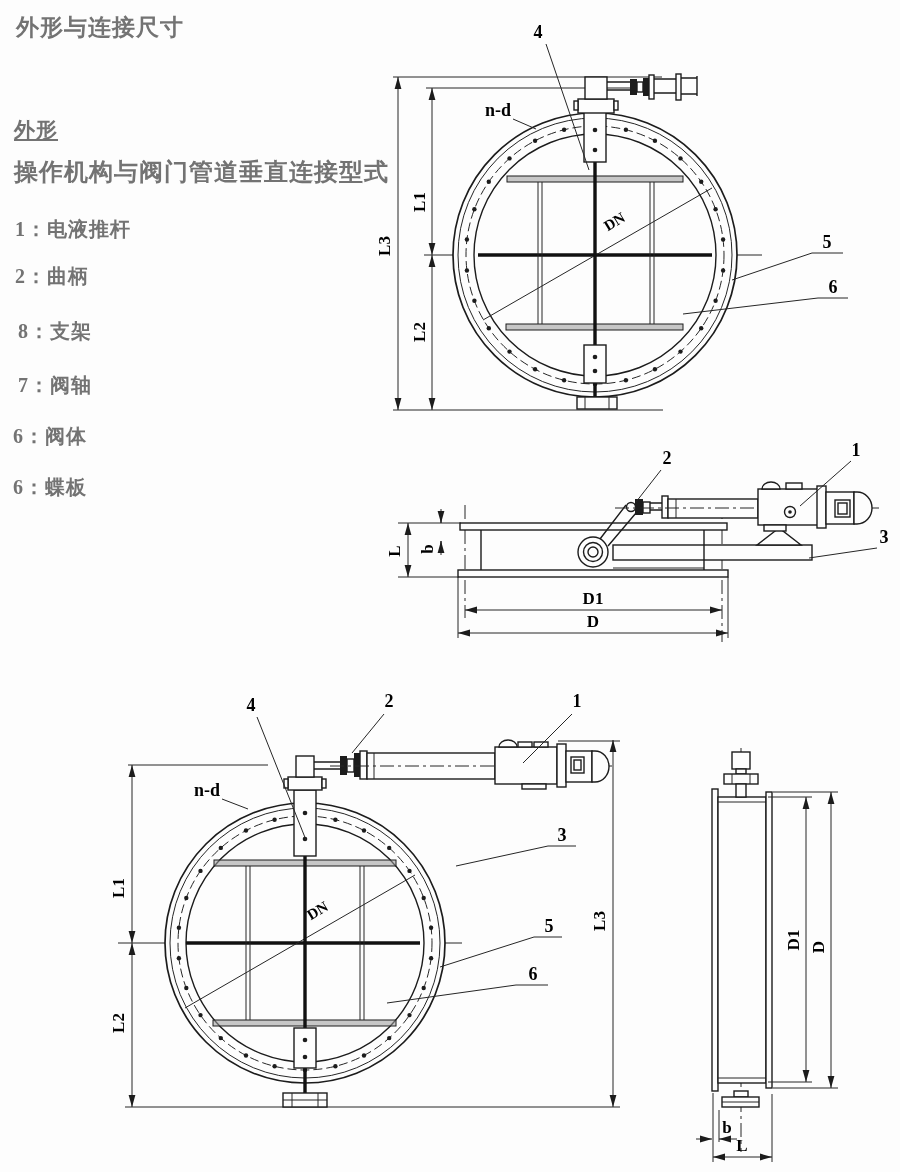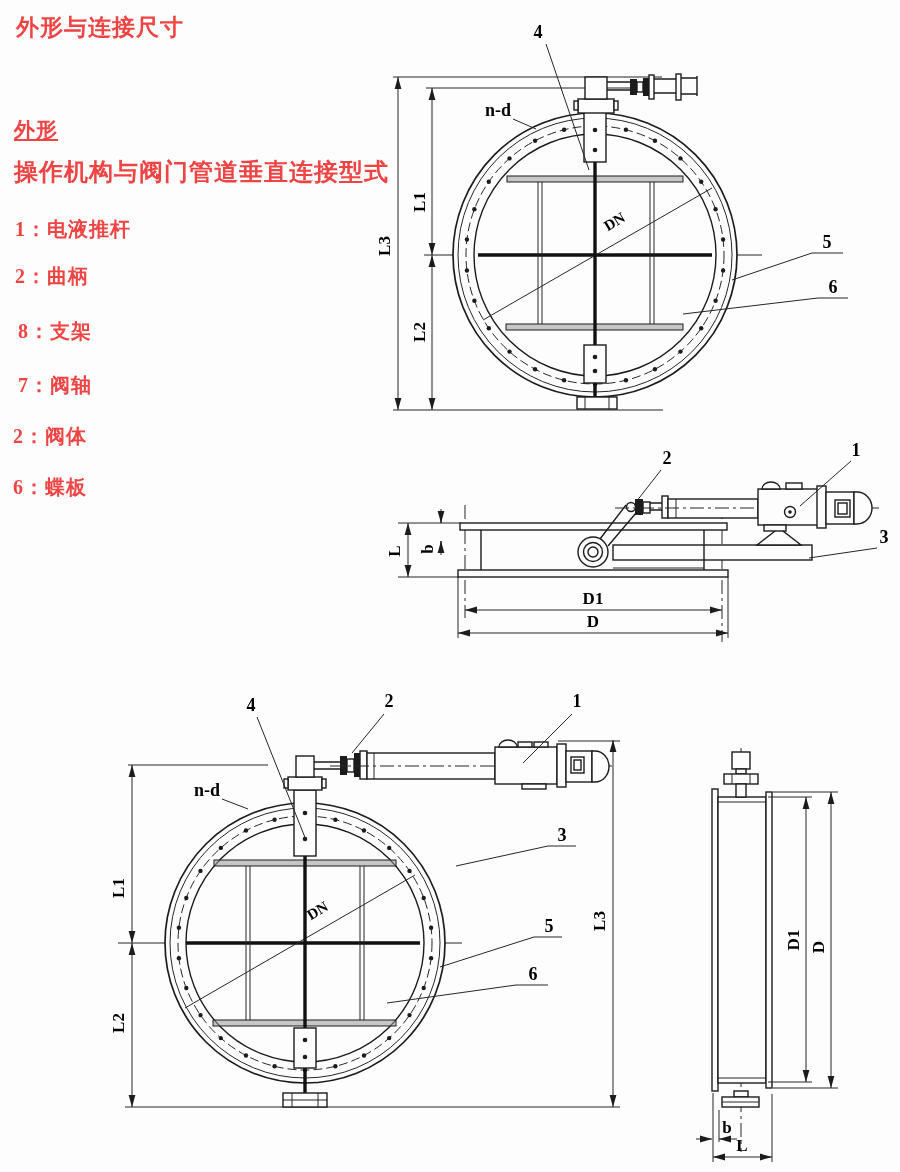--- a/index.html
+++ b/index.html
@@ -1,18 +1,18 @@
 <!DOCTYPE html>
 <html><head>
 <meta charset="utf-8">
 <style>
   html,body{margin:0;padding:0;background:#e8e8e8;}
   #page{position:relative;width:900px;height:1172px;background:#fdfdfd;overflow:hidden;
         font-family:"Liberation Serif","DejaVu Serif",serif;color:#000;}
-  .cjk{position:absolute;font-weight:bold;white-space:nowrap;letter-spacing:1px;color:#ef4444;}
+  .cjk{position:absolute;font-weight:bold;white-space:nowrap;letter-spacing:1px;color:#737373;}
   #title{left:16px;top:12px;font-size:23px;}
   #outline{left:14px;top:116px;font-size:21px;text-decoration:underline;}
   #head-v{left:14px;top:156px;font-size:24px;text-align:right;}
   #head-h{left:8px;top:652px;font-size:25px;}
   .leg{font-size:20px;}
   svg{position:absolute;left:0;top:0;}
   .ln{stroke:#1c1c1c;stroke-width:1.4;fill:none;}
   .tn{stroke:#262626;stroke-width:1;fill:none;}
   .tk{stroke:#111;stroke-width:3.4;fill:none;}
   .w{fill:#fdfdfd;stroke:#1c1c1c;stroke-width:1.4;}
@@ -31,21 +31,21 @@
 <div id="page">
 
   <div id="title" class="cjk">外形与连接尺寸</div>
   <div id="outline" class="cjk">外形</div>
   <div id="head-v" class="cjk">操作机构与阀门管道垂直连接型式</div>
 
   <div class="cjk leg" style="left:15px;top:216px">1：电液推杆</div>
   <div class="cjk leg" style="left:15px;top:263px">2：曲柄</div>
   <div class="cjk leg" style="left:18px;top:318px">8：支架</div>
   <div class="cjk leg" style="left:18px;top:372px">7：阀轴</div>
-  <div class="cjk leg" style="left:13px;top:423px">2：阀体</div>
+  <div class="cjk leg" style="left:13px;top:423px">6：阀体</div>
   <div class="cjk leg" style="left:13px;top:474px">6：蝶板</div>
 
   <svg width="900" height="1172" viewBox="0 0 900 1172">
     <defs>
       <marker id="ar" orient="auto-start-reverse" markerWidth="14" markerHeight="8" refX="13" refY="4" markerUnits="userSpaceOnUse">
         <path d="M13,4 L1,0.6 L1,7.4 Z" fill="#1c1c1c"></path>
       </marker>
     </defs>
 
     <g>

